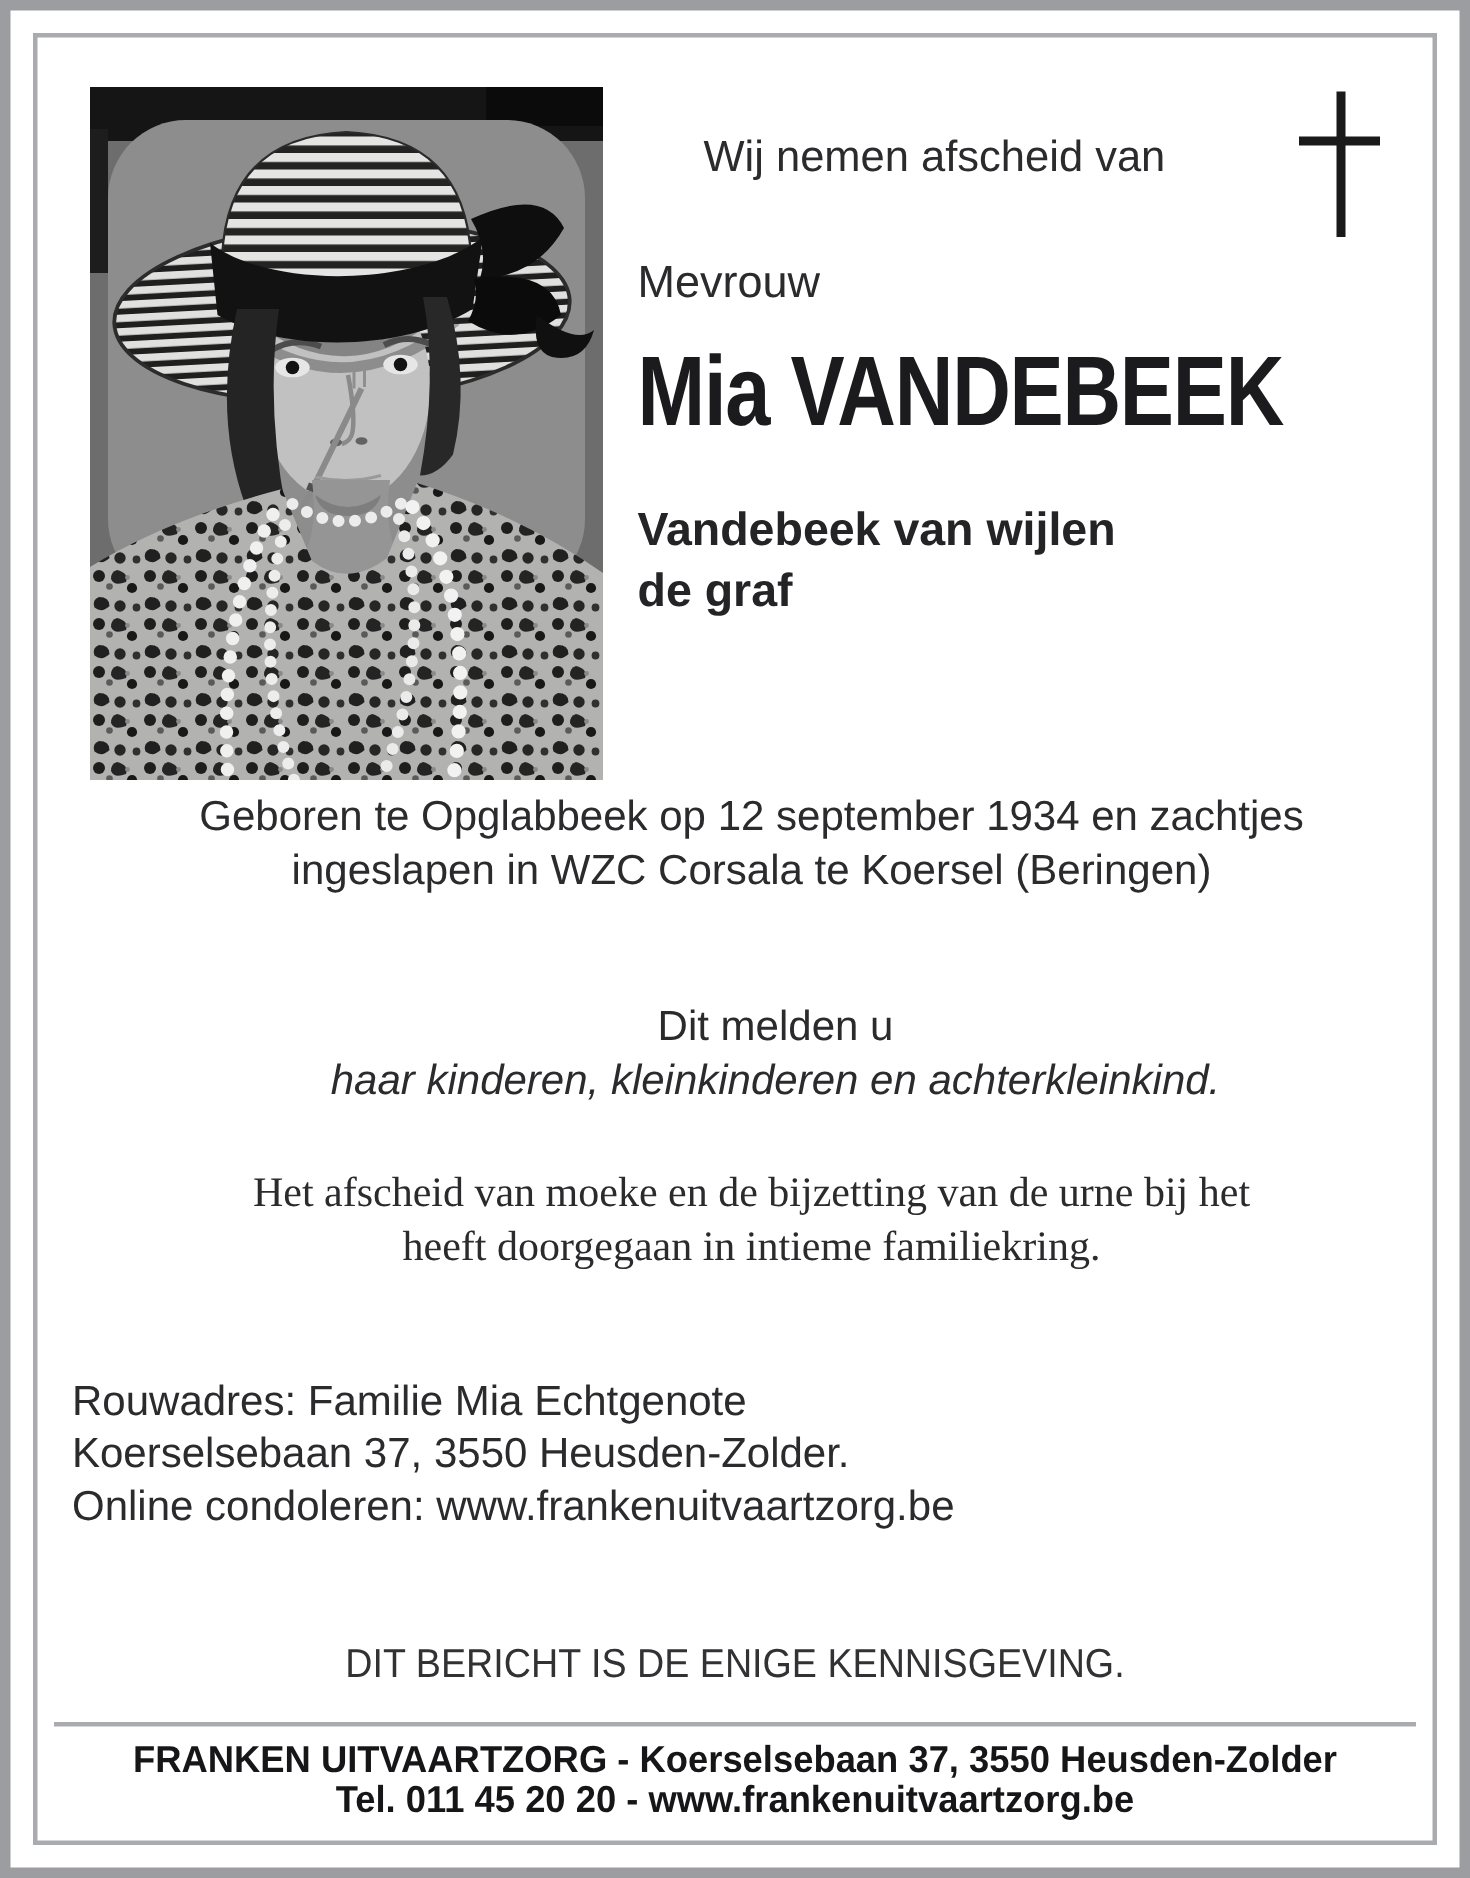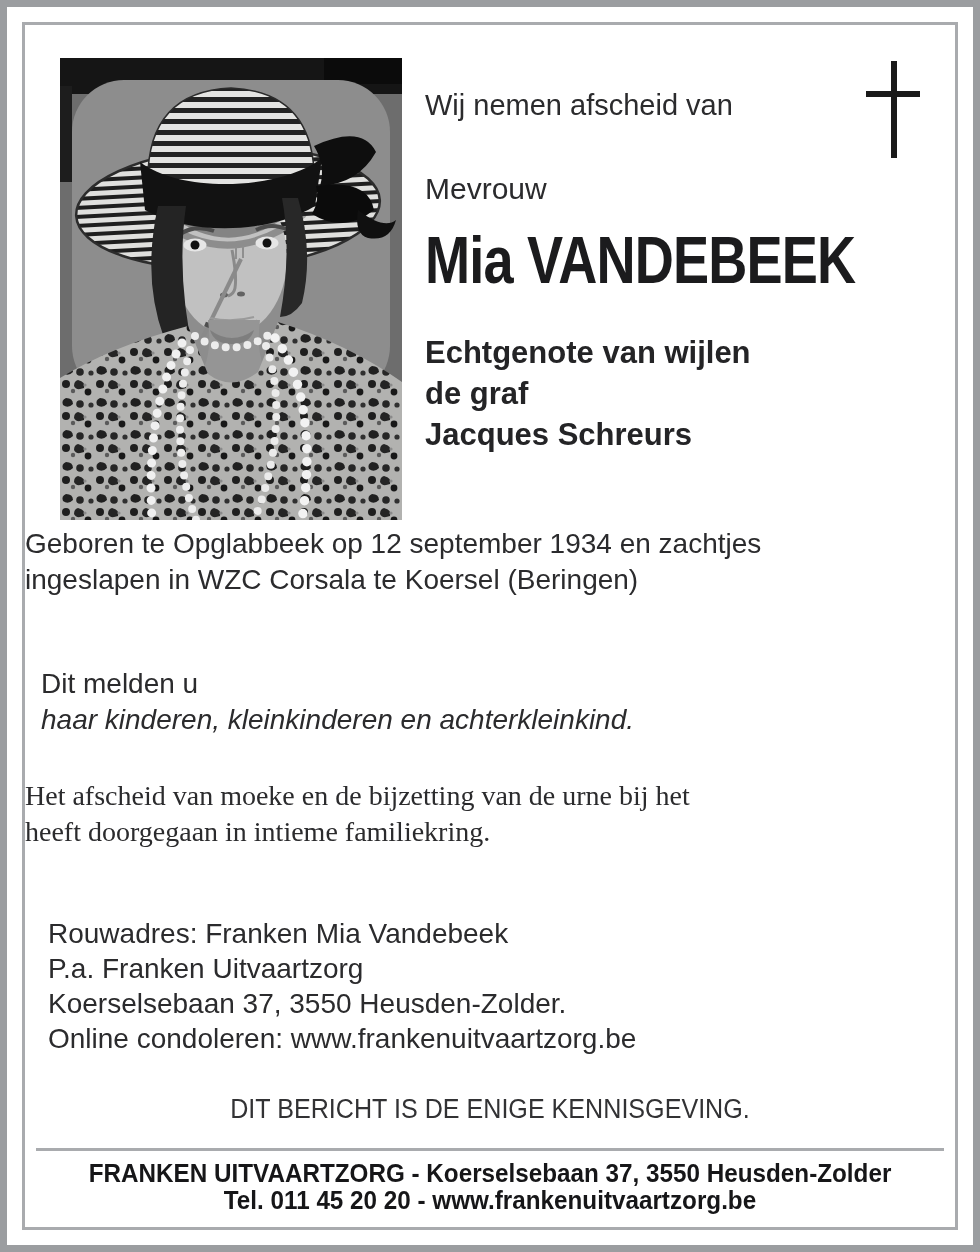--- a/index.html
+++ b/index.html
@@ -11,27 +11,27 @@
   .inner-frame{position:absolute;left:22px;top:22px;right:22px;bottom:22px;border:3px solid #a9abae;pointer-events:none;z-index:5;}
 
   .photo{position:absolute;left:60px;top:58px;width:342px;height:462px;}
   .photo svg{display:block;width:100%;height:100%;}
 
   .cross{position:absolute;left:866px;top:61px;width:54px;height:97px;}
   .cross .v{position:absolute;left:25px;top:0;width:6px;height:97px;background:#1a1a1a;}
   .cross .h{position:absolute;left:0;top:30px;width:54px;height:6px;background:#1a1a1a;}
 
   .col-right{position:absolute;left:425px;width:450px;}
-  .intro{top:88px;font-size:29px;line-height:34px;}
+  .intro{top:88px;font-size:29px;line-height:34px;margin-left:44px;}
   .salutation{top:156px;font-size:30px;line-height:35px;margin-top:15px;}
   .deceased{top:224px;font-size:66px;line-height:72px;font-weight:bold;color:#1b1b1d;
             transform:scaleX(0.82);transform-origin:0 50%;white-space:nowrap;letter-spacing:-1px;}
   .spouse{top:332px;font-size:31px;line-height:41px;font-weight:bold;color:#242426;}
 
-  .center-block{position:absolute;left:25px;width:930px;font-size:28px;line-height:36px;}
+  .center-block{position:absolute;left:36px;width:930px;text-align:center;font-size:28px;line-height:36px;}
   .birth-block{top:526px;}
   .notify-block{top:666px;padding-left:16px;}
   .italic-line{font-style:italic;}
   .farewell-block{top:778px;font-family:Liberation Serif, serif;}
 
   .contact-block{position:absolute;left:48px;top:916px;font-size:28px;line-height:35px;}
 
   .notice{position:absolute;left:25px;top:1094px;width:930px;text-align:center;font-size:27px;
           transform:scaleX(0.93);transform-origin:50% 50%;white-space:nowrap;color:#323234;}
 
@@ -135,43 +135,41 @@
 
 <div class="cross">
   <div class="v"></div>
   <div class="h"></div>
 </div>
 
 <div class="col-right intro">Wij nemen afscheid van</div>
 <div class="col-right salutation">Mevrouw</div>
 <div class="col-right deceased">Mia VANDEBEEK</div>
 <div class="col-right spouse">
-  <div>Echtgenote van wijlen</div>
+  <div>Vandebeek van wijlen</div>
   <div>de graf</div>
-  <div>Jacques Schreurs</div>
 </div>
 
 <div class="center-block birth-block">
   <div>Geboren te Opglabbeek op 12 september 1934 en zachtjes</div>
   <div>ingeslapen in WZC Corsala te Koersel (Beringen)</div>
 </div>
 
 <div class="center-block notify-block">
   <div>Dit melden u</div>
   <div class="italic-line">haar kinderen, kleinkinderen en achterkleinkind.</div>
 </div>
 
 <div class="center-block farewell-block">
   <div>Het afscheid van moeke en de bijzetting van de urne bij het</div>
   <div>heeft doorgegaan in intieme familiekring.</div>
 </div>
 
 <div class="contact-block">
-  <div>Rouwadres: Franken Mia Vandebeek</div>
-  <div>P.a. Franken Uitvaartzorg</div>
+  <div>Rouwadres: Familie Mia Echtgenote</div>
   <div>Koerselsebaan 37, 3550 Heusden-Zolder.</div>
   <div>Online condoleren: www.frankenuitvaartzorg.be</div>
 </div>
 
 <div class="notice">DIT BERICHT IS DE ENIGE KENNISGEVING.</div>
 
 <div class="divider"></div>
 
 <div class="footer">
   <div>FRANKEN UITVAARTZORG - Koerselsebaan 37, 3550 Heusden-Zolder</div>

